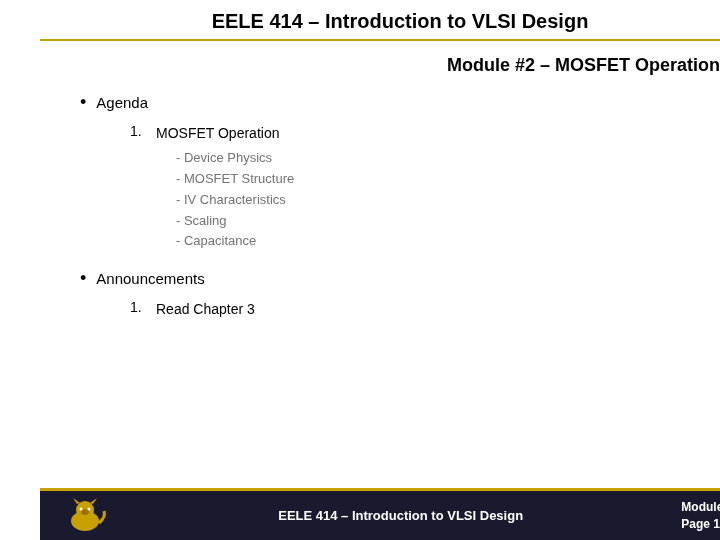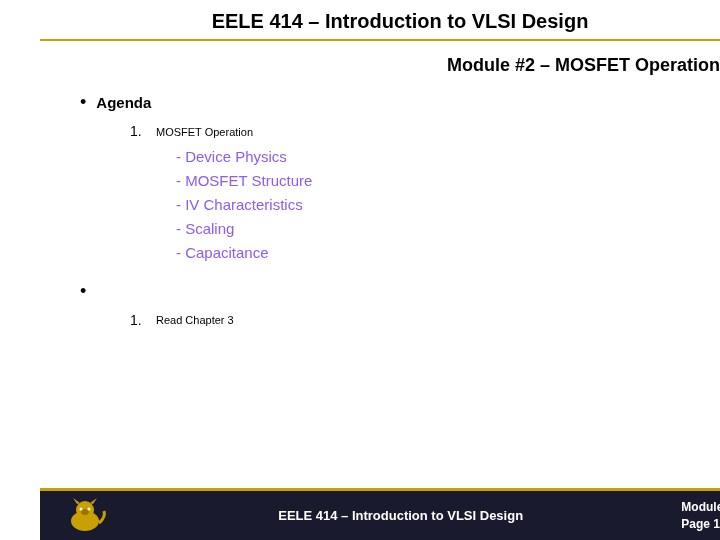--- a/index.html
+++ b/index.html
@@ -67,21 +67,21 @@
 
     .bullet-dot {
       font-size: 18px;
       margin-right: 10px;
       margin-top: -2px;
       line-height: 1.4;
     }
 
     .bullet-label {
       font-size: 15px;
-      font-weight: bold;
+      font-weight: normal;
       line-height: 1.4;
     }
 
     .numbered-list {
       margin-left: 50px;
       margin-top: 6px;
     }
 
     .numbered-item {
       display: flex;
@@ -89,33 +89,33 @@
       margin-bottom: 4px;
     }
 
     .number-label {
       font-size: 14px;
       margin-right: 6px;
       min-width: 20px;
     }
 
     .number-content {
-      font-size: 11px;
+      font-size: 14px;
       line-height: 1.5;
     }
 
     .sub-list {
       margin-left: 20px;
       margin-top: 4px;
     }
 
     .sub-item {
-      font-size: 15px;
+      font-size: 13px;
       line-height: 1.6;
-      color: #8b5cf6;
+      color: #737373;
     }
 
     
     .footer {
       height: 52px;
       background: #1a1a2e;
       display: flex;
       align-items: center;
       padding: 0 20px;
       border-top: 3px solid #c8a000;
@@ -177,20 +177,21 @@
               <div class="sub-item">- Capacitance</div>
             </div>
           </div>
         </div>
       </div>
     </div>
 
     <div class="bullet-section">
       <div class="bullet-item">
         <span class="bullet-dot">•</span>
+        <span class="bullet-label">Announcements</span>
       </div>
 
       <div class="numbered-list">
         <div class="numbered-item">
           <span class="number-label">1.</span>
           <span class="number-content">Read Chapter 3</span>
         </div>
       </div>
     </div>
 

